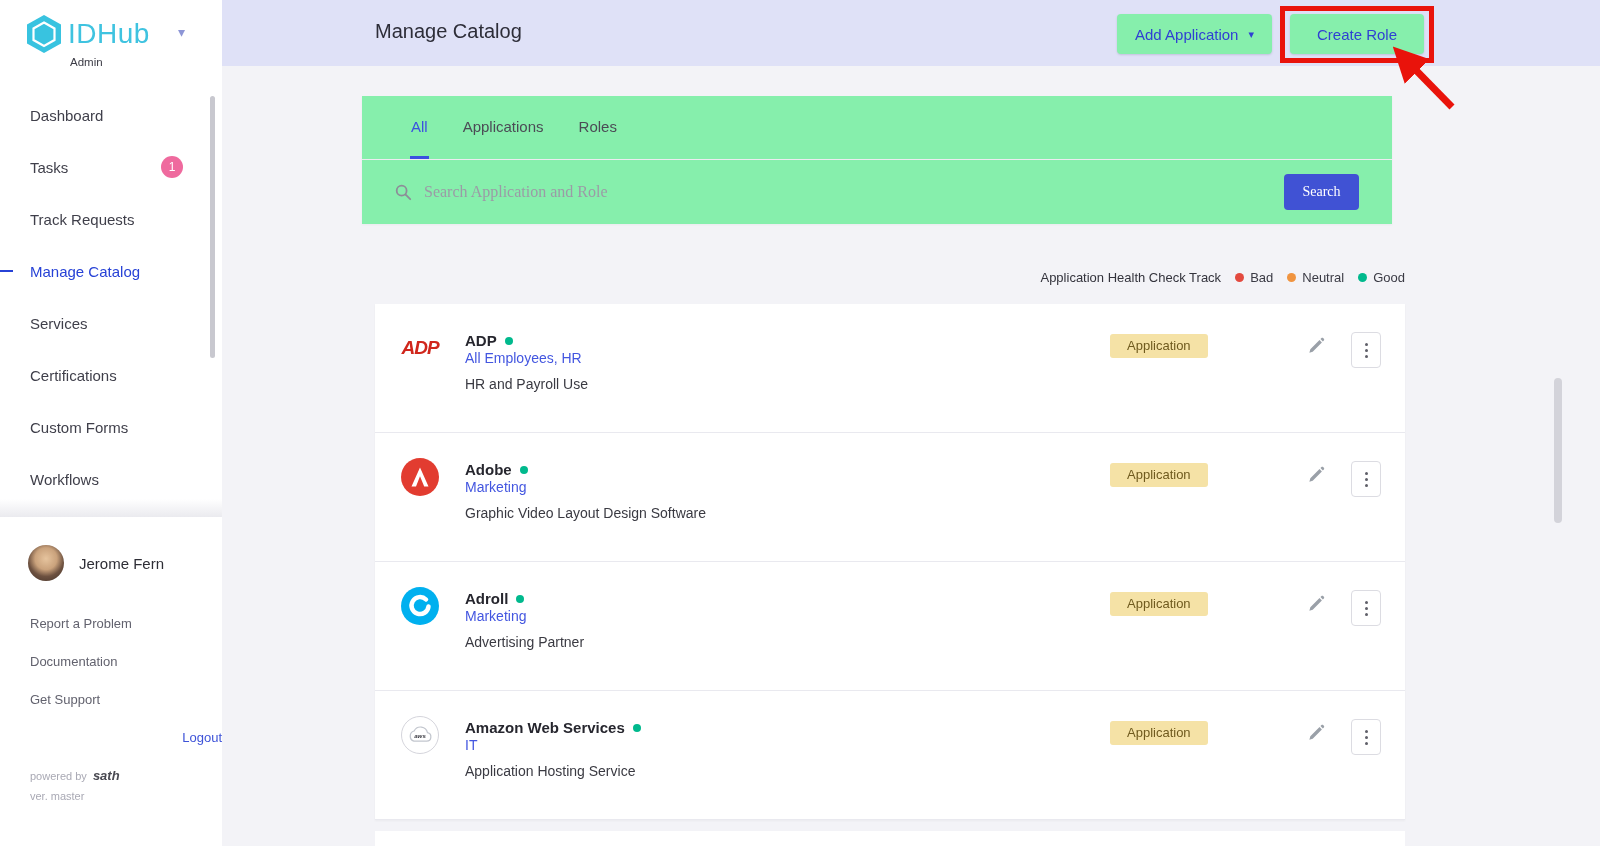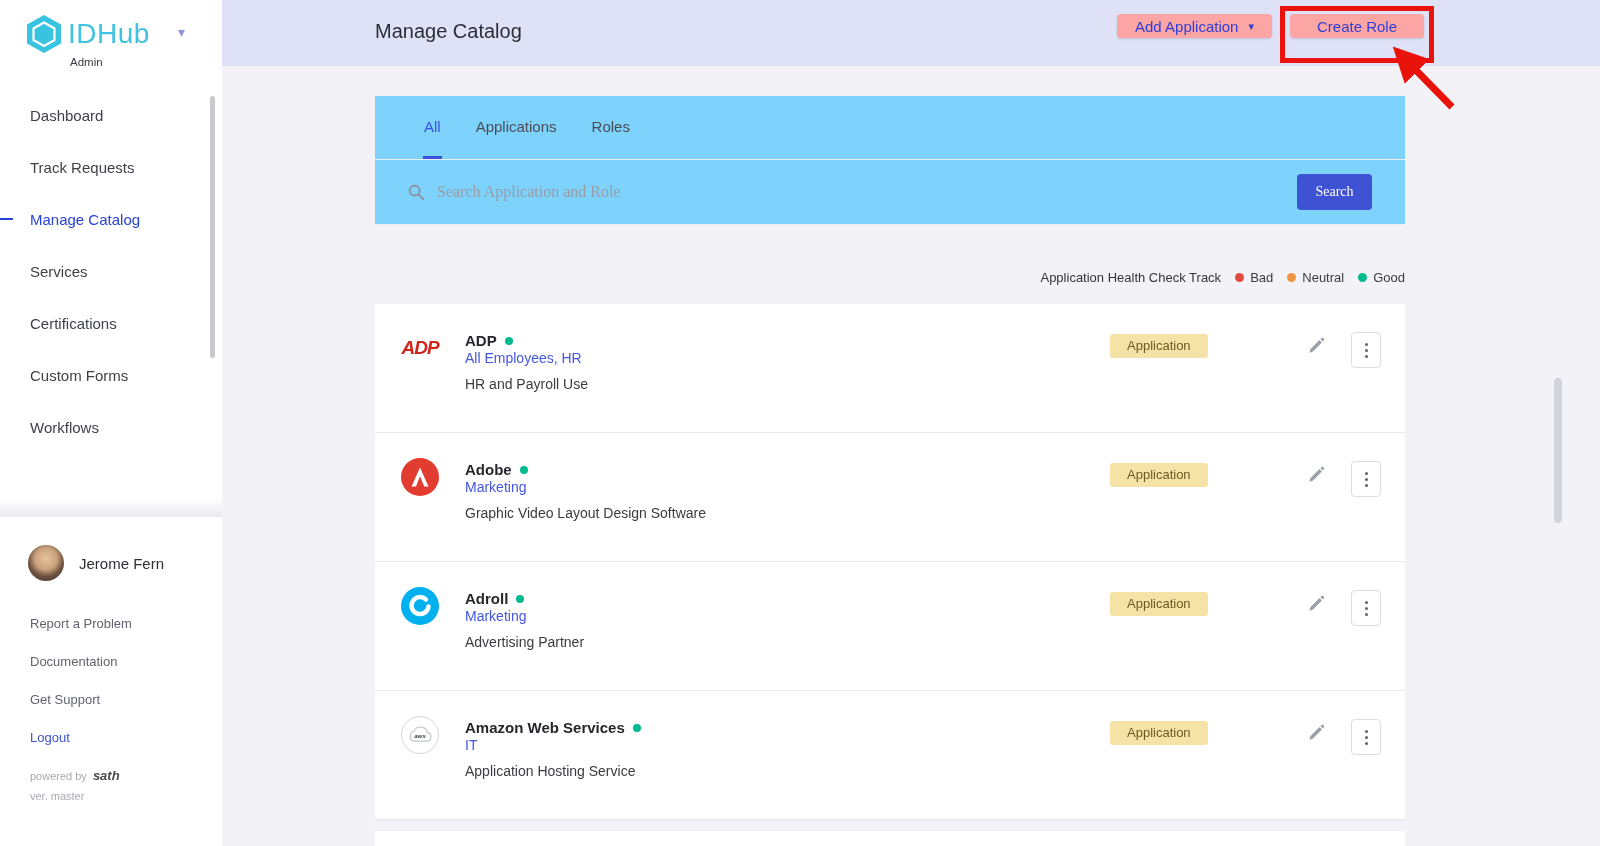--- a/index.html
+++ b/index.html
@@ -20,37 +20,37 @@
   .nav-badge { position: absolute; left: 161px; top: 15px; width: 22px; height: 22px; border-radius: 50%; background: #ef6a9e; color: #fff; font-size: 12px; display: flex; align-items: center; justify-content: center; }
   .sidebar-scrollbar { position: absolute; left: 210px; top: 96px; width: 5px; height: 262px; background: #c8c8cf; border-radius: 3px; }
   .nav-fade { position: absolute; top: 499px; left: 0; width: 100%; height: 18px;
               background: linear-gradient(to bottom, rgba(140,140,165,0), rgba(140,140,165,0.18)); }
   .user-row { position: absolute; left: 28px; top: 545px; display: flex; align-items: center; }
   .avatar { width: 36px; height: 36px; border-radius: 50%;
             background: radial-gradient(circle at 50% 38%, #e6c49e 0%, #caa27c 38%, #6d5140 62%, #403028 100%); }
   .user-name { margin-left: 15px; font-size: 15px; color: #2e2e36; }
   .side-links { position: absolute; top: 616px; left: 0; width: 100%; }
   .side-link { display: block; margin: 0 0 23px 30px; font-size: 13px; color: #62626e; cursor: pointer; line-height: 15px; }
-  .side-link.logout { color: #3e53d8; }
+  .side-link.logout { color: #3e53d8; text-align: right; }
   .powered { position: absolute; left: 30px; top: 768px; font-size: 11px; color: #a9a9b4; display: flex; align-items: center; gap: 6px; }
   .sath { font-size: 13px; color: #4a4a52; font-style: italic; font-weight: bold; }
   .version { position: absolute; left: 30px; top: 790px; font-size: 11px; color: #a9a9b4; }
 
   
   .header { position: absolute; left: 222px; top: 0; width: 1378px; height: 66px; background: #dfe1f7; }
   .page-title { position: absolute; left: 153px; top: 20px; font-size: 20px; color: #2d2d38; font-weight: 500; }
-  .btn-white { position: absolute; top: 14px; height: 24px; background: #fca5a5; border: none; border-radius: 4px;
+  .btn-white { position: absolute; top: 14px; height: 40px; background: #86efac; border: none; border-radius: 4px;
                color: #2f3fd3; font-size: 15px; font-weight: 500; font-family: inherit; cursor: pointer;
                box-shadow: 0 1px 2px rgba(60,60,100,0.18); display: flex; align-items: center; justify-content: center; }
   .btn-add { left: 895px; width: 155px; gap: 10px; }
   .btn-create { left: 1068px; width: 134px; }
   .caret { font-size: 11px; }
 
   
-  .panel { position: absolute; left: 375px; top: 96px; width: 1030px; background: #7dd3fc; box-shadow: 0 1px 2px rgba(0,0,0,0.04); }
+  .panel { position: absolute; left: 362px; top: 96px; width: 1030px; background: #86efac; box-shadow: 0 1px 2px rgba(0,0,0,0.04); }
   .tabs { height: 64px; display: flex; align-items: stretch; padding-left: 48px; border-bottom: 1px solid #ececf1; }
   .tab { display: flex; align-items: center; margin-right: 33px; font-size: 15px; color: #4b4b55; cursor: pointer; padding: 0 1px; border-bottom: 3px solid transparent; }
   .tab.active { color: #3b50e0; border-bottom-color: #3b50e0; font-weight: 500; }
   .search-row { height: 64px; display: flex; align-items: center; padding: 0 33px 0 32px; font-family: Liberation Serif, serif; }
   .search-input { flex: 1; border: none; outline: none; font-size: 16px; color: #3c3c44; margin-left: 12px; font-family: inherit; background: transparent; }
   .search-input::placeholder { color: #9b9ba6; }
   .btn-search { width: 75px; height: 36px; background: #4052d4; color: #fff; border: none; border-radius: 4px; font-size: 14px; font-family: inherit; cursor: pointer; }
 
   
   .legend { position: absolute; left: 375px; top: 270px; width: 1030px; display: flex; justify-content: flex-end; align-items: center; gap: 14px; font-size: 13px; }
@@ -101,20 +101,24 @@
         <polygon points="18,8.5 28.5,14.5 28.5,26 18,32 7.5,26 7.5,14.5" fill="none" stroke="#ffffff" stroke-width="2.2"></polygon>
       </svg>
       <span class="logo-text">IDHub</span>
     </div>
     <div class="logo-sub">Admin</div>
     <span class="logo-chevron">▾</span>
 
     <nav class="nav">
       <div class="nav-item">
         <span>Dashboard</span>
+      </div>
+      <div class="nav-item">
+        <span>Tasks</span>
+        <span class="nav-badge">1</span>
       </div>
       <div class="nav-item">
         <span>Track Requests</span>
       </div>
       <div class="nav-item active">
         <span>Manage Catalog</span>
       </div>
       <div class="nav-item">
         <span>Services</span>
       </div>

